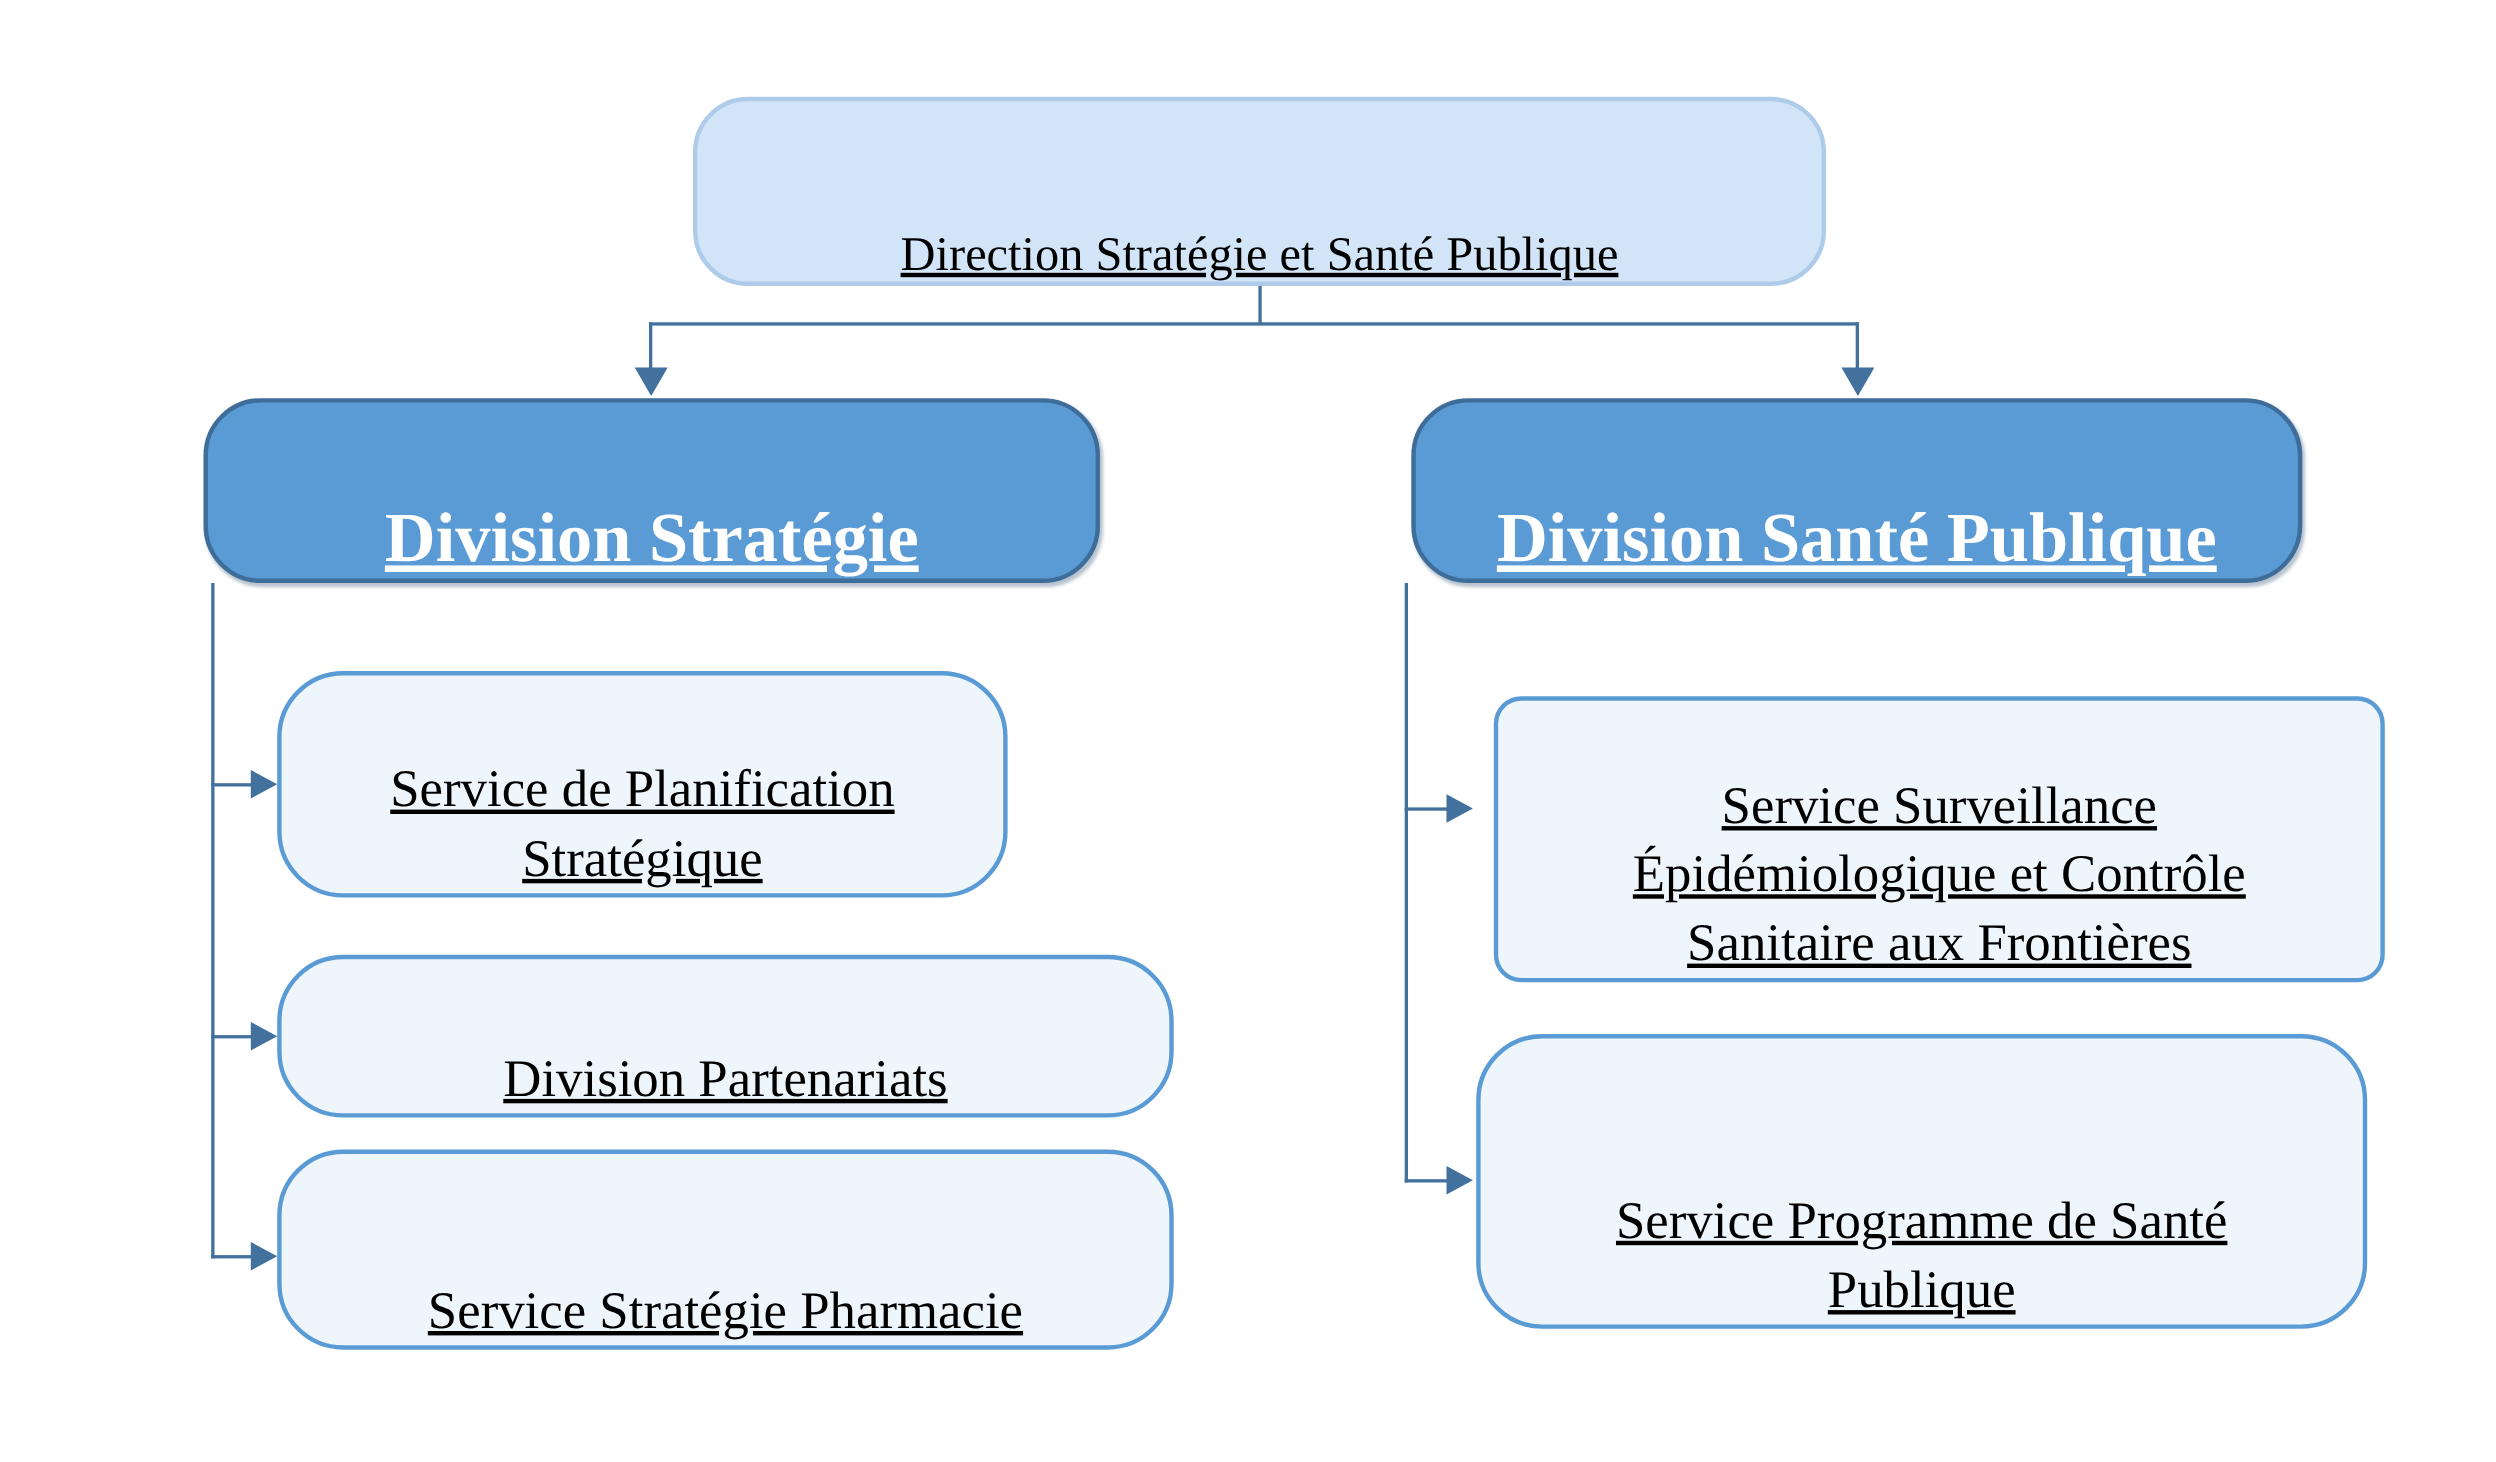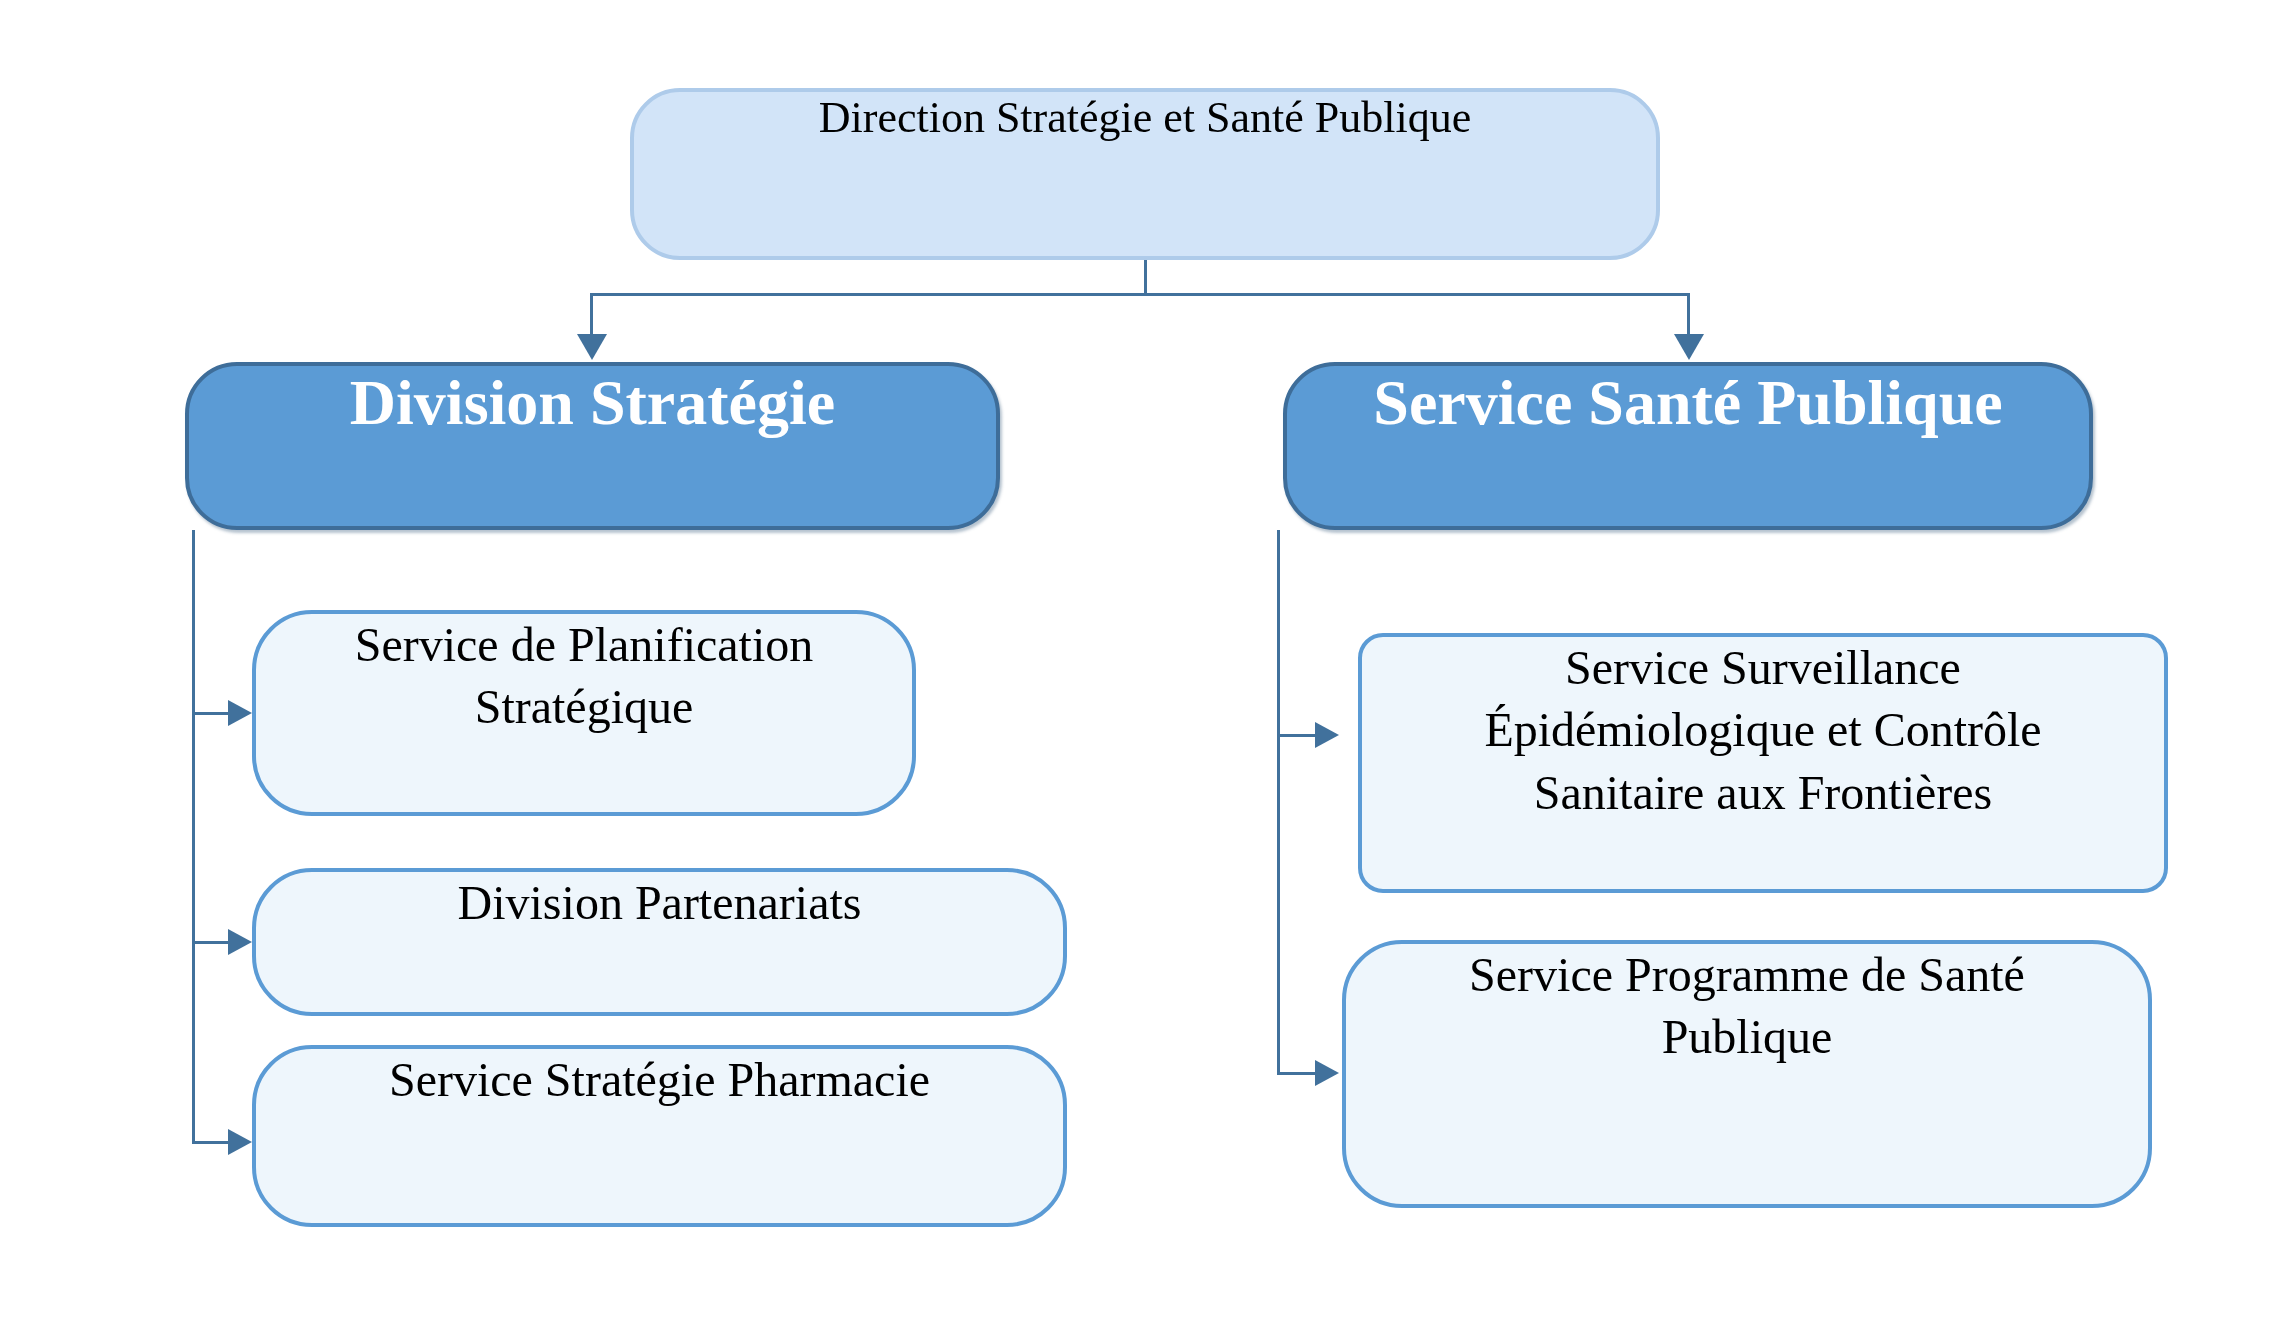--- a/index.html
+++ b/index.html
@@ -1,21 +1,21 @@
 <!DOCTYPE html>
 <html><head>
 <meta charset="utf-8">
 <style>
   html,body{margin:0;padding:0;background:#ffffff;}
   body{font-family:"Liberation Serif","DejaVu Serif",serif;}
   #canvas{position:relative;width:2269px;height:1329px;background:#ffffff;overflow:hidden;}
 
   
-  .node{position:absolute;display:flex;align-items:flex-start;justify-content:center;
-        text-align:center;box-sizing:border-box;}
+  .node{position:absolute;display:flex;align-items:flex-end;justify-content:center;
+        text-align:center;box-sizing:border-box;text-decoration:underline;}
   .node-root{background:#d2e4f8;border:4px solid #aecbea;border-radius:50px;
              color:#000;font-size:44px;padding:0 40px;}
   .node-division{background:#5b9bd5;border:4px solid #3e6d99;border-radius:52px;
                  color:#ffffff;font-size:64px;font-weight:bold;padding:0 40px;
                  box-shadow:2px 3px 3px rgba(46,84,117,0.35);}
   .node-service{background:#eef6fc;border:4px solid #5b9bd5;border-radius:60px;
                 color:#000;font-size:48px;line-height:1.3;padding:0 44px;}
 
   #n-root     {left:630px; top:88px;  width:1030px;height:172px;}
   #n-div-l    {left:185px; top:362px; width:815px; height:168px;}
@@ -84,21 +84,21 @@
 
   <div class="node node-root" id="n-root">
     <span>Direction Stratégie et Santé Publique</span>
   </div>
 
   <div class="node node-division" id="n-div-l">
     <span>Division Stratégie</span>
   </div>
 
   <div class="node node-division" id="n-div-r">
-    <span>Service Santé Publique</span>
+    <span>Division Santé Publique</span>
   </div>
 
   <div class="node node-service" id="n-svc-l1">
     <span>Service de Planification Stratégique</span>
   </div>
 
   <div class="node node-service" id="n-svc-l2">
     <span>Division Partenariats</span>
   </div>
 

